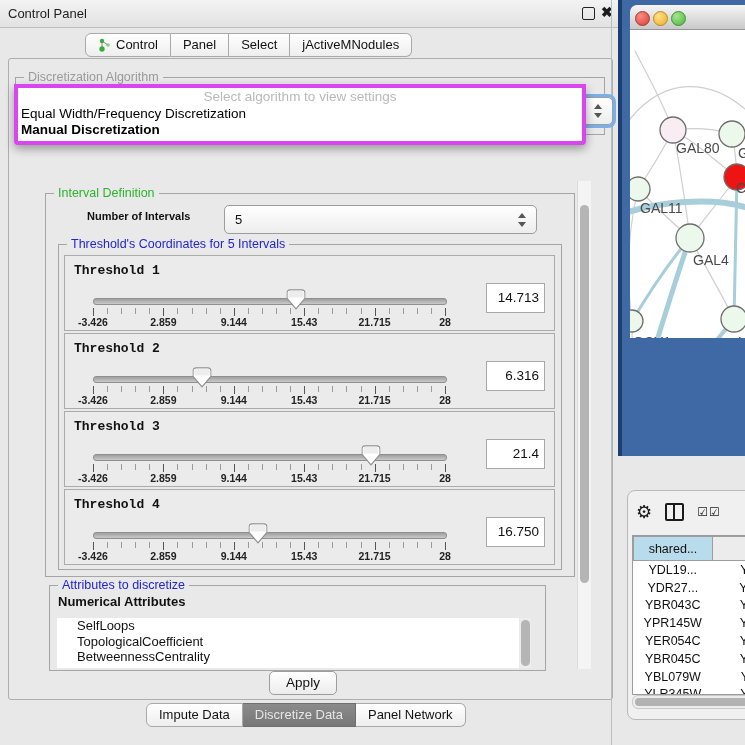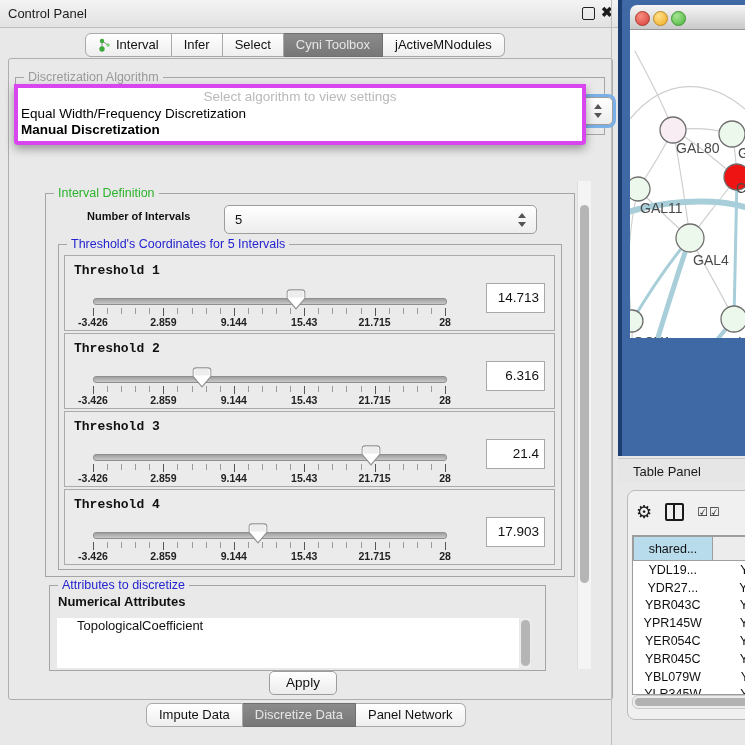--- a/index.html
+++ b/index.html
@@ -111,30 +111,27 @@
 
   <div class="abs seg-tabs" style="left:85px;top:33px;" id="top-tabs">
       <div class="tab">
         <svg width="13" height="14">
           <line x1="4" y1="3" x2="4" y2="11" stroke="#8a8a8a"></line>
           <line x1="4" y1="3" x2="10" y2="7" stroke="#8a8a8a"></line>
           <circle cx="4" cy="3" r="2.2" fill="#3cab3c"></circle>
           <circle cx="4" cy="11" r="2.7" fill="#3cab3c"></circle>
           <circle cx="10" cy="7" r="1.8" fill="#7fd07f"></circle>
         </svg>
-        <span>Interval</span>
-      </div>
-      <div class="tab">
-        <span>Infer</span>
+        <span>Control</span>
+      </div>
+      <div class="tab">
+        <span>Panel</span>
       </div>
       <div class="tab">
         <span>Select</span>
-      </div>
-      <div class="tab sel">
-        <span>Cyni Toolbox</span>
       </div>
       <div class="tab">
         <span>jActiveMNodules</span>
       </div>
     </div>
 
   <div class="abs" id="main-panel">
 
     <div class="group" style="left:6px;top:18px;width:588px;height:56px;">
       <span class="glabel" style="color:#9a9a9a;">Discretization Algorithm</span>
@@ -234,21 +231,21 @@
   <div class="thr-row">
     <div class="tlabel">Threshold 4</div>
     <div class="track"></div>
     <div class="ticks"></div>
     <div class="thumb" style="left: 193.438px;">
       <svg width="19" height="21" viewBox="0 0 19 21">
         <path d="M3.5,0.8 h12 a3,3 0 0 1 3,3 v5.5 l-9,10.5 l-9,-10.5 v-5.5 a3,3 0 0 1 3,-3 z" fill="#ffffff" stroke="#8f8f8f" stroke-width="1.2"></path>
         <path d="M4.2,1.8 h10.6 a2.2,2.2 0 0 1 2.2,2.2 v4.6 h-15 v-4.6 a2.2,2.2 0 0 1 2.2,-2.2 z" fill="#ededed"></path>
       </svg>
     </div>
-    <div class="vbox">17.903</div>
+    <div class="vbox">16.750</div>
   <div class="majtick" style="left: 28px;"></div>
               <div class="ticklab" style="left: 28px;">-3.426</div>
               <div class="majtick" style="left: 98.4px;"></div>
               <div class="ticklab" style="left: 98.4px;">2.859</div>
               <div class="majtick" style="left: 168.8px;"></div>
               <div class="ticklab" style="left: 168.8px;">9.144</div>
               <div class="majtick" style="left: 239.2px;"></div>
               <div class="ticklab" style="left: 239.2px;">15.43</div>
               <div class="majtick" style="left: 309.6px;"></div>
               <div class="ticklab" style="left: 309.6px;">21.715</div>
@@ -256,21 +253,23 @@
               <div class="ticklab" style="left: 380px;">28</div>
             </div>
 </div>
       </div>
     </div>
 
     <div class="group" style="left:40px;top:526px;width:495px;height:84px;">
       <span class="glabel" style="color:#2323cf;">Attributes to discretize</span>
       <div class="abs" style="left:8px;top:8px;font-weight:bold;font-size:13px;color:#111;">Numerical Attributes</div>
       <div id="attr-list">
+          <div>SelfLoops</div>
           <div>TopologicalCoefficient</div>
+          <div>BetweennessCentrality</div>
         </div>
       <div class="vscroll" style="left:470px;top:32px;width:11px;height:50px;background:#ededed;">
         <div class="vthumb" style="top:2px;height:46px;"></div>
       </div>
     </div>
 
     <div class="vscroll" style="left:568px;top:122px;width:13px;height:488px;border-left:1px solid #dcdcdc;">
       <div class="vthumb" style="left:2px;top:24px;height:378px;"></div>
     </div>
 
@@ -346,23 +345,20 @@
             <text x="640" y="212" font-size="14" fill="#4a4a4a">GAL11</text>
             <text x="693" y="264" font-size="14" fill="#4a4a4a">GAL4</text>
             <text x="633" y="346" font-size="14" fill="#4a4a4a">GCY1</text>
             <text x="738" y="346" font-size="14" fill="#4a4a4a">H</text>
             <text x="687" y="406" font-size="14" fill="#4a4a4a">HAP2</text>
           </svg>
       </div>
     </div>
   </div>
 
-  <div class="abs" id="tp-head">
-    <span class="t">Table Panel</span>
-  </div>
   <div class="abs" id="tp-body">
     <div id="tp-frame">
       <div id="tp-toolbar">
         <span id="gear">⚙</span>
         <span id="colsplit"></span>
         <span class="cbx">☑☑</span>
       </div>
       <div id="grid">
         <table>
           <thead>

